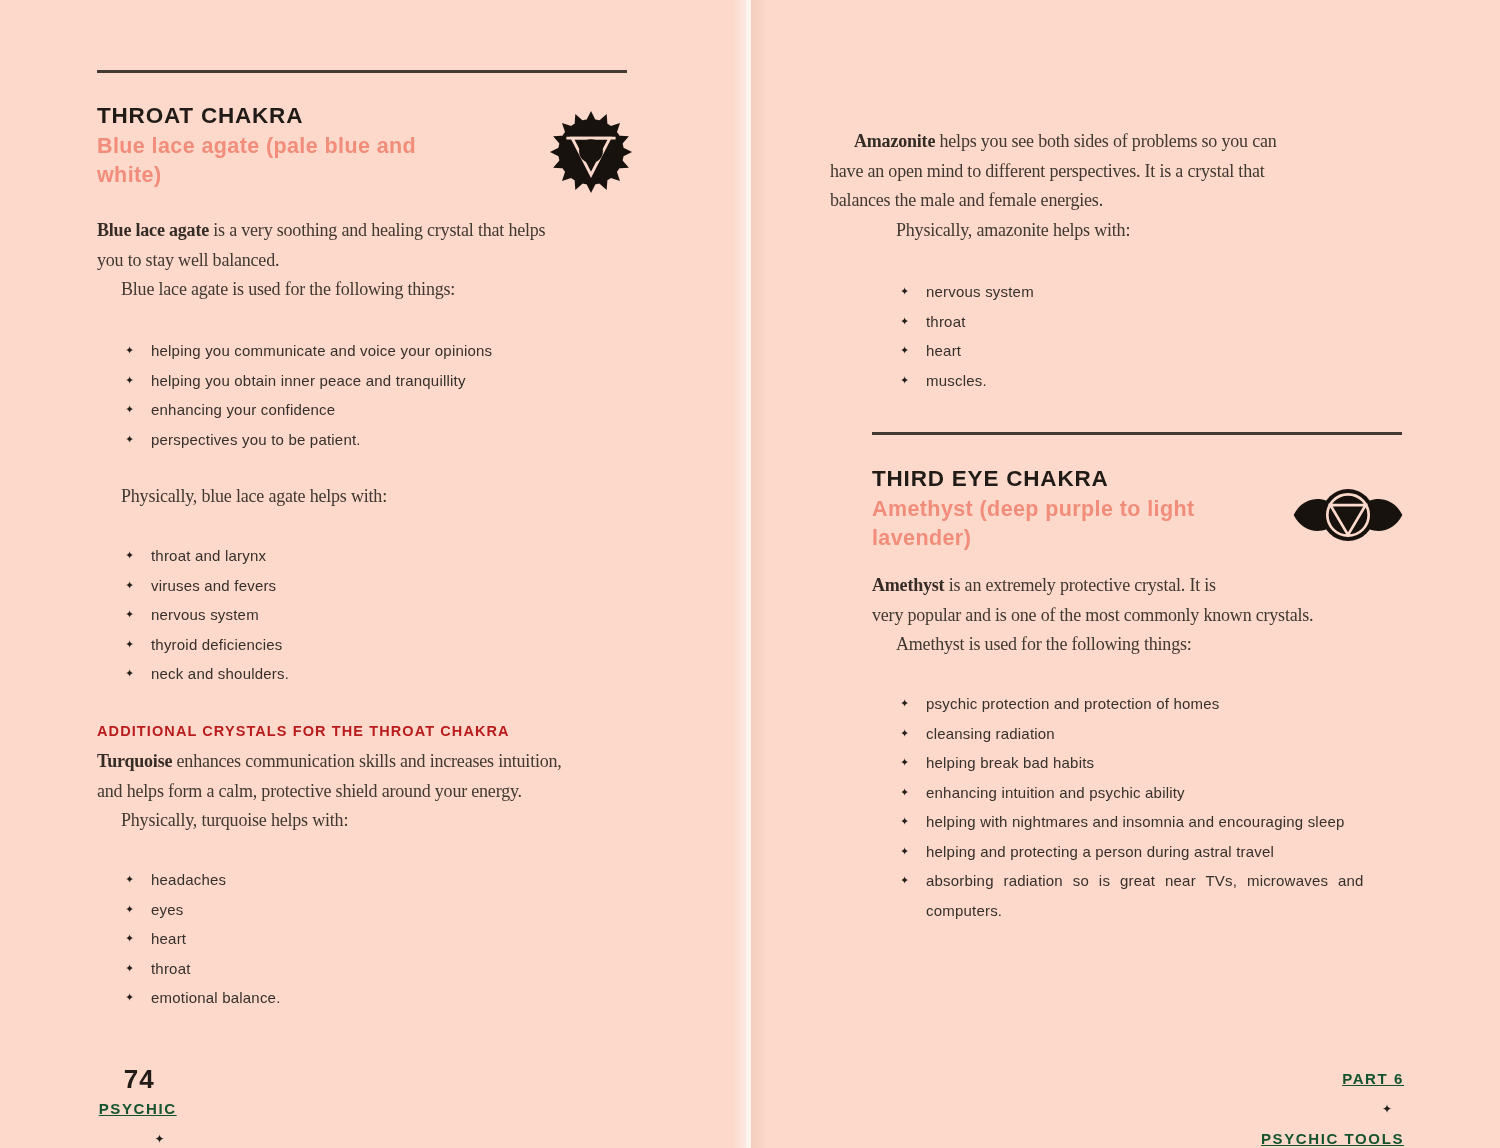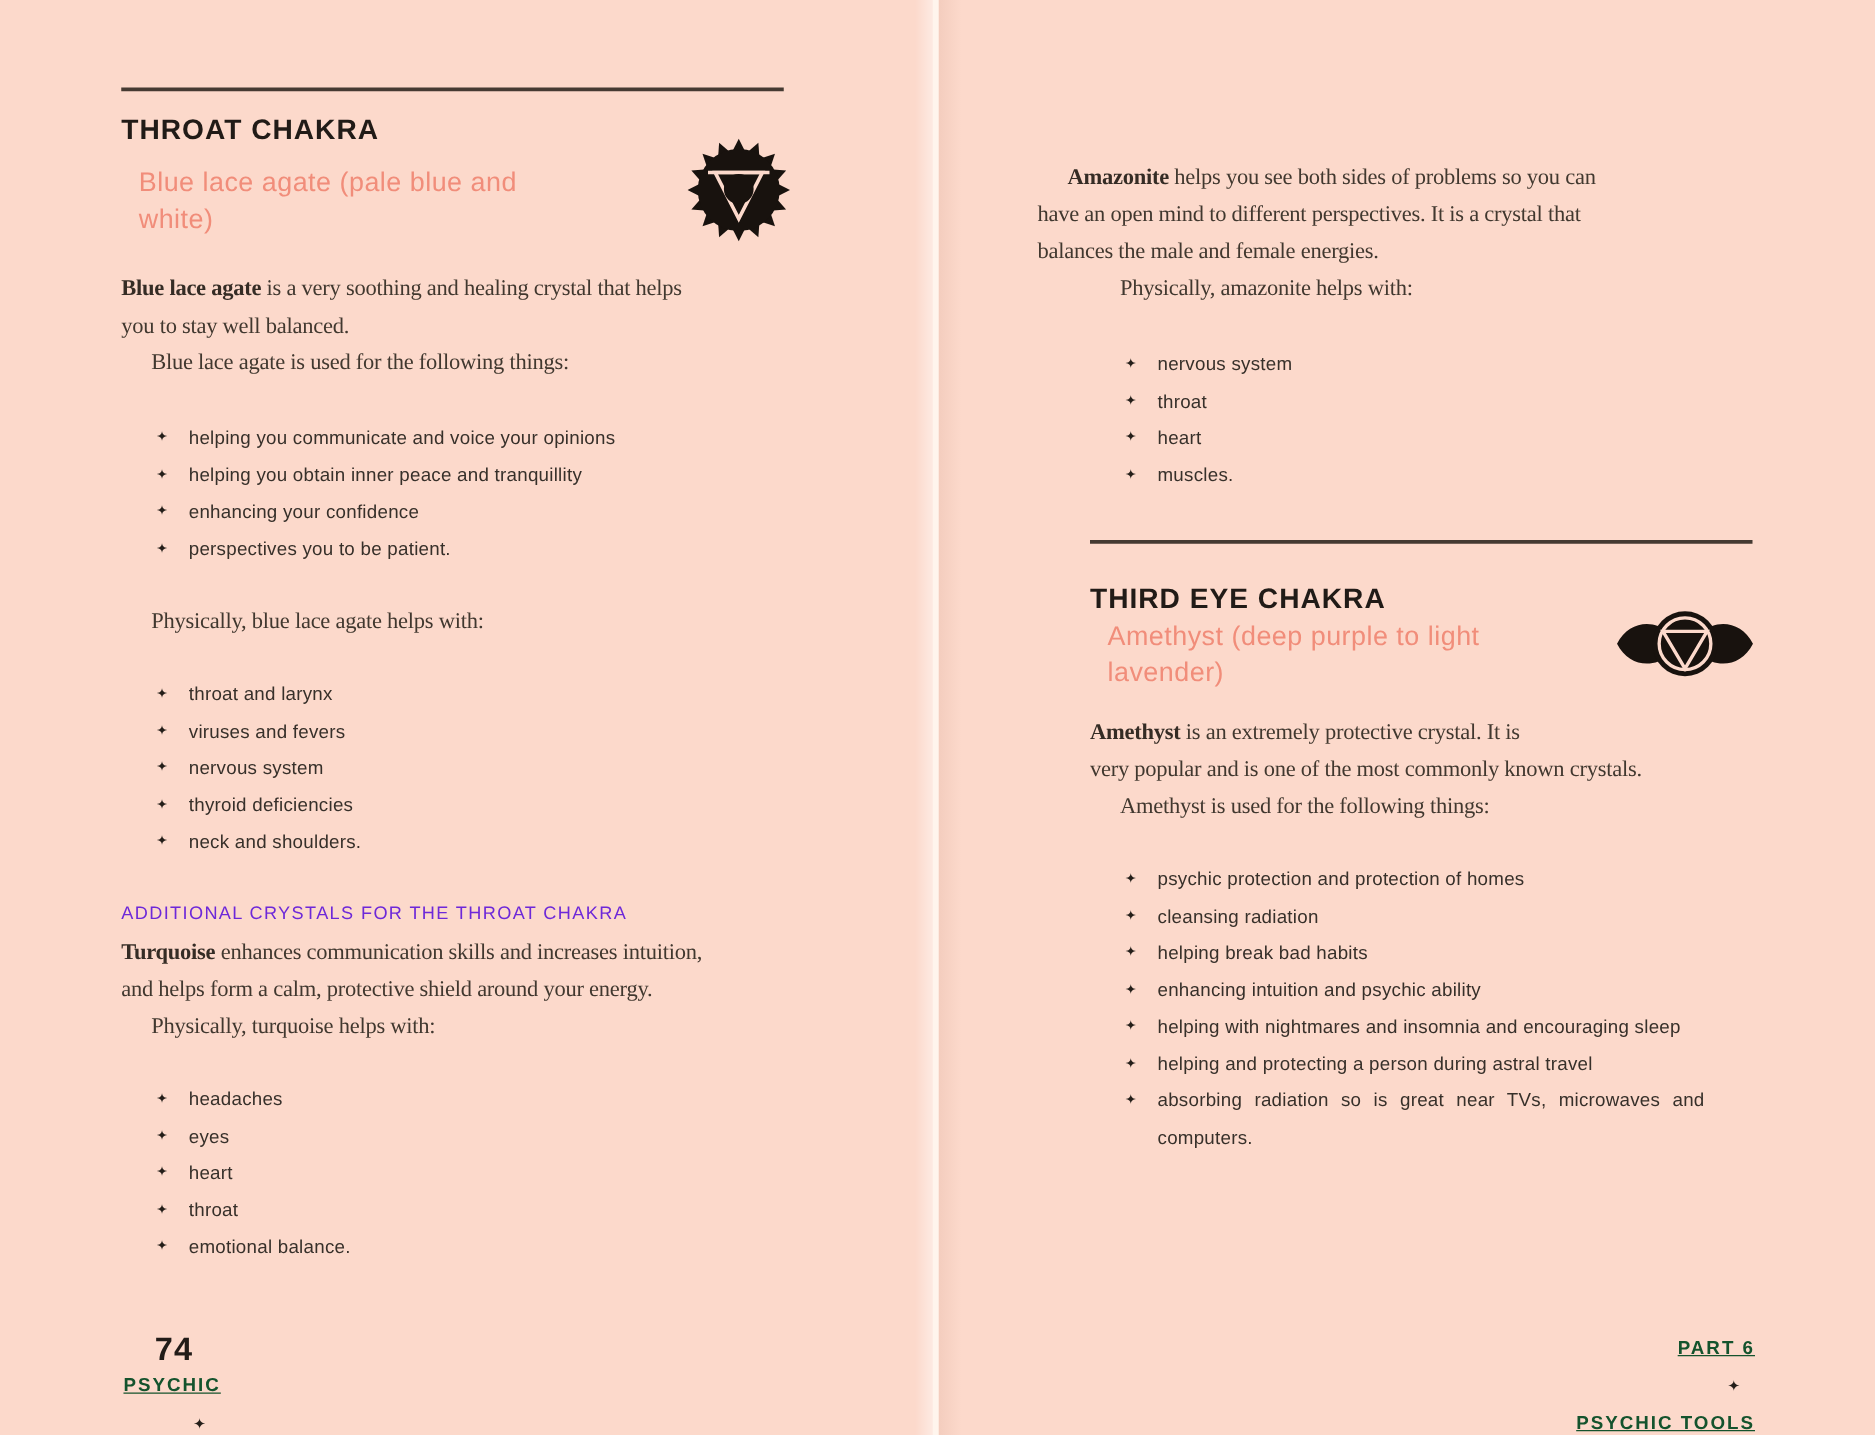--- a/index.html
+++ b/index.html
@@ -11,22 +11,22 @@
   .spread{position:absolute;inset:0;}
   
   .gutter{position:absolute;left:746px;top:0;width:5px;height:1148px;background:#fff5ed;}
   .gutter::before{content:"";position:absolute;left:-14px;top:0;width:14px;height:100%;
     background:linear-gradient(to right,rgba(255,255,255,0),rgba(255,255,255,.45));}
   .gutter::after{content:"";position:absolute;left:5px;top:0;width:18px;height:100%;
     background:linear-gradient(to right,rgba(205,150,130,.18),rgba(205,150,130,0));}
   .blk{position:absolute;}
   .rule{border-top:3px solid #453a32;width:530px;}
   .h1{font-weight:700;font-size:22.5px;line-height:30px;letter-spacing:.8px;color:#211b17;}
-  .h2{font-weight:400;font-size:21.5px;line-height:29px;letter-spacing:.4px;color:#f18d7a;white-space:pre-line;width:430px;margin-left:14px;}
-  .minihead{font-weight:400;font-size:14.5px;line-height:22px;letter-spacing:1.1px;color:#6d28d9;text-align:center;}
+  .h2{font-weight:700;font-size:21.5px;line-height:29px;letter-spacing:.4px;color:#f18d7a;white-space:pre-line;width:430px;}
+  .minihead{font-weight:700;font-size:14.5px;line-height:22px;letter-spacing:1.1px;color:#b91c1c;text-align:center;}
   .serif{font-family:"Liberation Serif","DejaVu Serif",serif;font-size:18px;line-height:29.5px;
     color:#41382f;white-space:pre-line;width:548px;letter-spacing:-.2px;}
   .serif b{color:#352c25;}
   .ind{text-indent:24px;}
   ul.starlist{list-style:none;margin:0;padding:0;width:548px;}
   .starlist li{display:flex;align-items:flex-start;line-height:29.5px;font-size:15px;color:#37302a;letter-spacing:.2px;}
   .starlist .star{flex:none;width:26px;margin-left:28px;font-size:11px;color:#241e19;line-height:29.5px;}
   .starlist .txt{flex:1;white-space:pre-line;}
   .starlist li.spread-words .txt{word-spacing:5.5px;}
   .footer{display:flex;align-items:flex-end;line-height:30px;flex-direction:column;}
@@ -43,21 +43,21 @@
 </style>
 </head>
 <body>
 
 <div class="spread">
 
   <div>
 
     <div class="blk rule" style="left:97px;top:70px;"></div>
 
-    <div class="blk h1" style="left:97px;top:89px;">THROAT CHAKRA</div>
+    <div class="blk h1" style="left:97px;top:101px;">THROAT CHAKRA</div>
 
     <div class="blk h2" style="left:97px;top:132px;">Blue lace agate (pale blue and
 white)</div>
 
     <div class="icon-box" style="left:550px;top:106px;width:82px;height:92px;">
       <svg viewBox="0 0 100 100" aria-hidden="true">
         <g fill="#18120e">
           <g id="petals">
             <polygon points="50,0 43,14 57,14"></polygon>
             <polygon points="50,0 43,14 57,14" transform="rotate(22.5 50 50)"></polygon>

